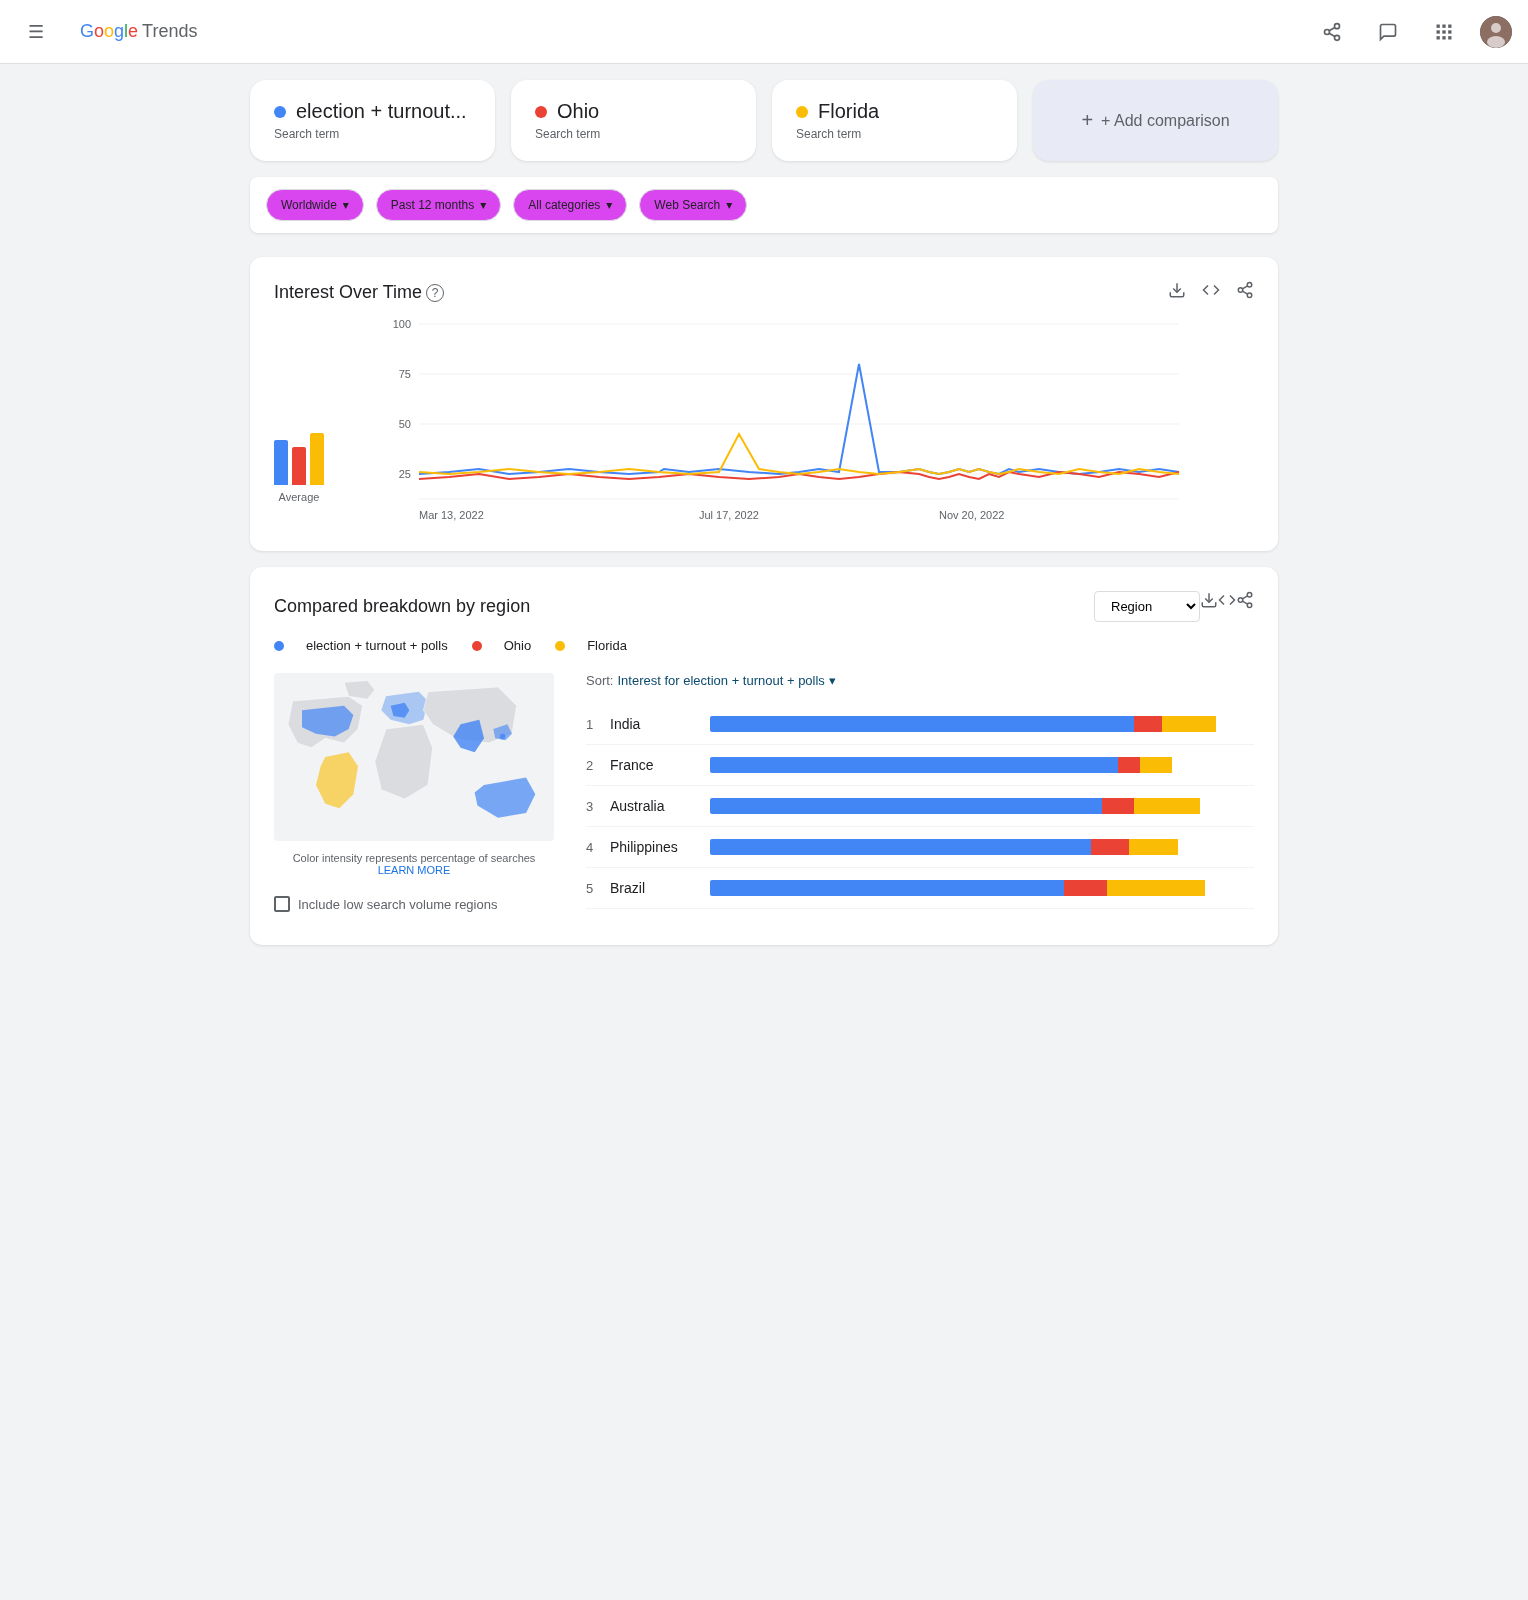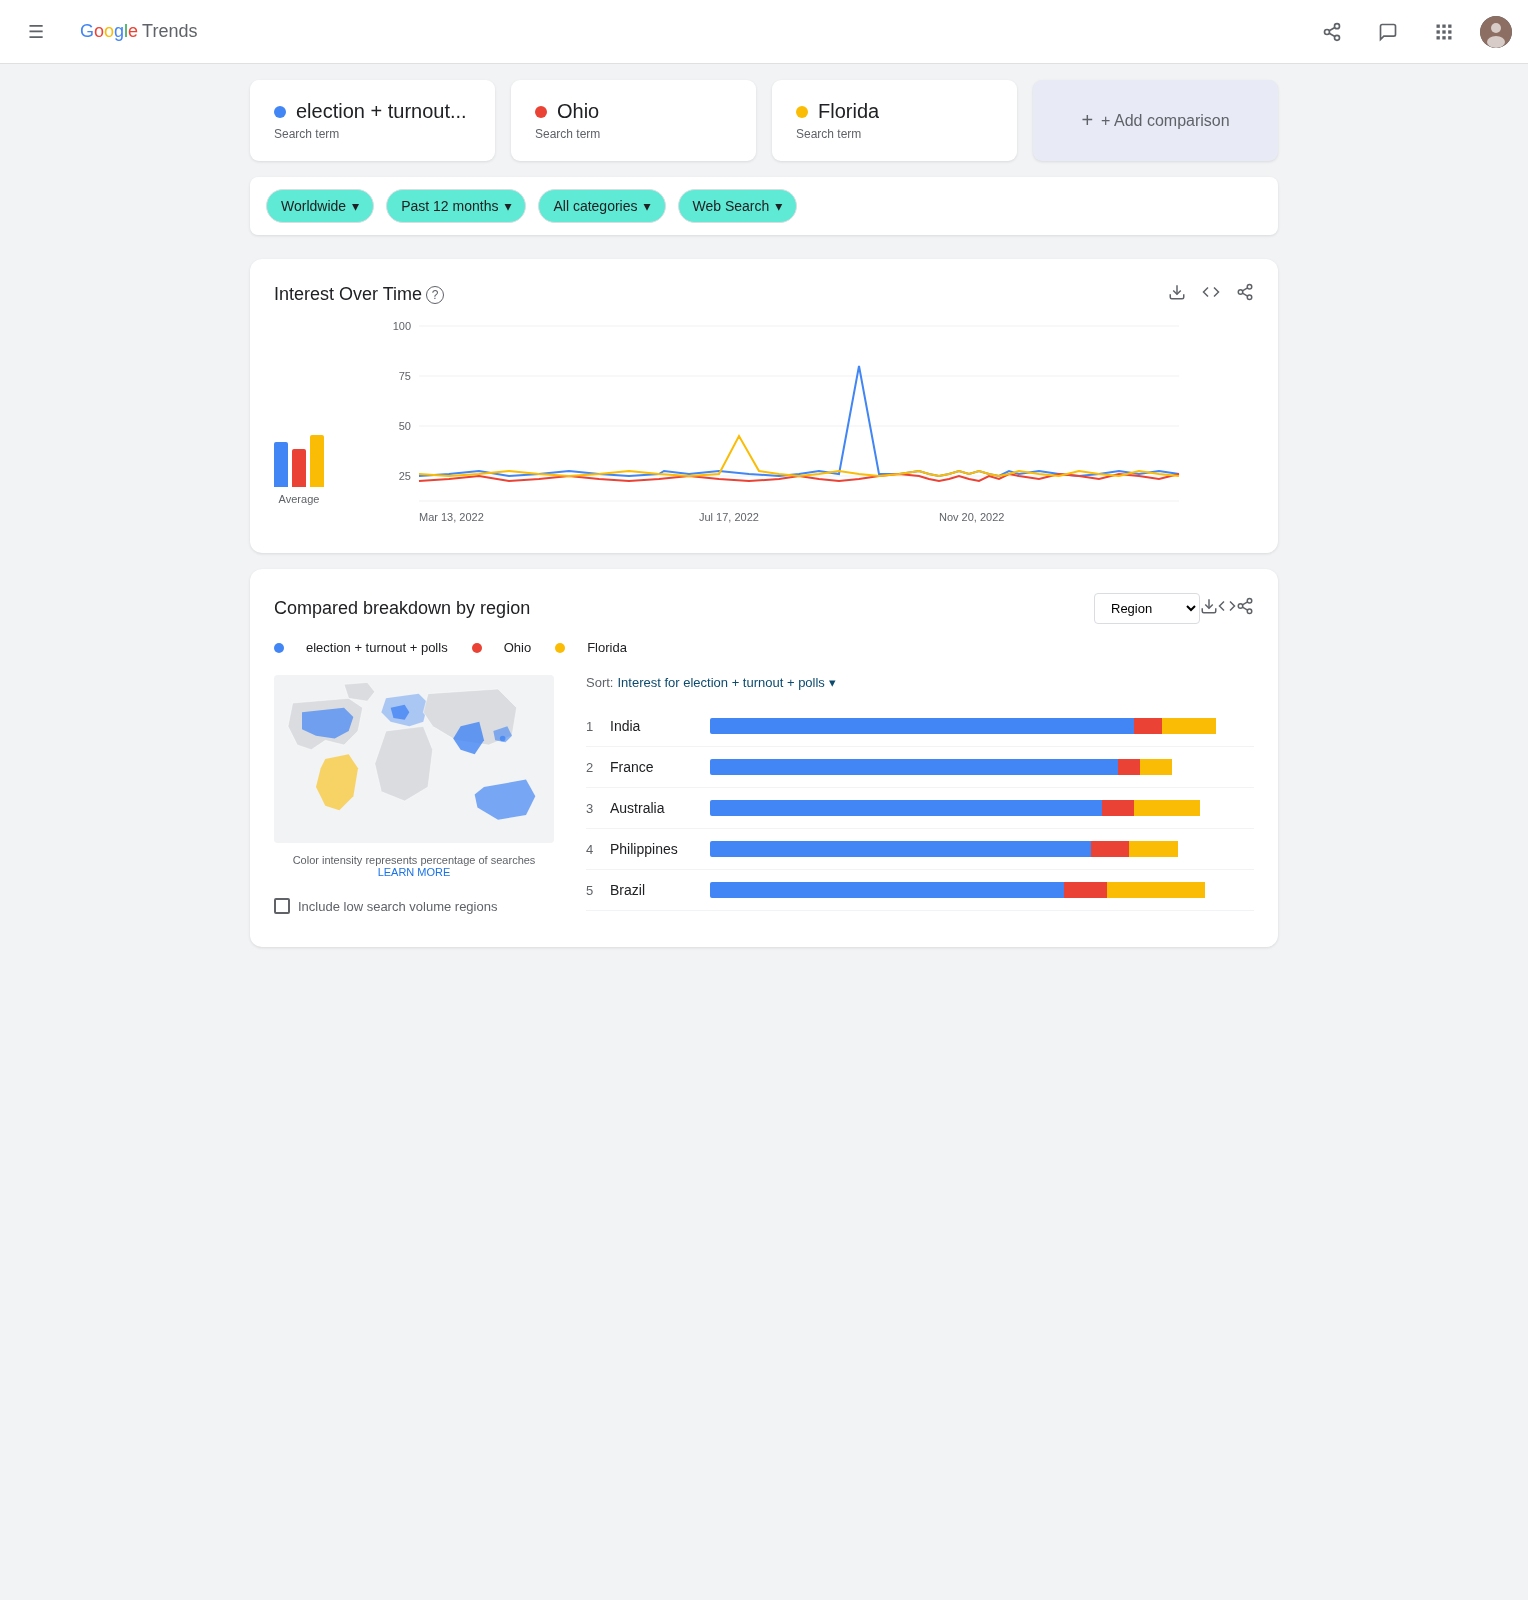--- a/index.html
+++ b/index.html
@@ -18,30 +18,30 @@
     .nav-icons { display: flex; align-items: center; gap: 16px; margin-left: auto; }
     .nav-icon-btn { background: none; border: none; cursor: pointer; color: #5f6368; font-size: 20px; width: 40px; height: 40px; border-radius: 50%; display: flex; align-items: center; justify-content: center; }
     .avatar { width: 32px; height: 32px; border-radius: 50%; background: #5f6368; overflow: hidden; display: flex; align-items: center; justify-content: center; color: #fff; font-size: 14px; }
     .hamburger { font-size: 18px; }
 
     
     .main { max-width: 1060px; margin: 0 auto; padding: 16px; }
 
     
     .search-terms { display: flex; gap: 16px; margin-bottom: 16px; }
-    .search-term-card { background: #fff; border-radius: 9px; padding: 20px 24px; flex: 1; min-width: 0; box-shadow: 0 1px 3px rgba(0,0,0,0.1); }
+    .search-term-card { background: #fff; border-radius: 16px; padding: 20px 24px; flex: 1; min-width: 0; box-shadow: 0 1px 3px rgba(0,0,0,0.1); }
     .search-term-card.add { background: #e8eaf6; cursor: pointer; display: flex; align-items: center; justify-content: center; gap: 8px; color: #5f6368; font-size: 16px; }
     .term-header { display: flex; align-items: center; gap: 10px; }
     .term-dot { width: 12px; height: 12px; border-radius: 50%; flex-shrink: 0; }
     .term-name { font-size: 20px; font-weight: 400; color: #202124; white-space: nowrap; overflow: hidden; text-overflow: ellipsis; }
     .term-type { font-size: 12px; color: #5f6368; margin-top: 4px; }
 
     
     .filters { display: flex; gap: 12px; margin-bottom: 24px; background: #fff; padding: 12px 16px; border-radius: 8px; box-shadow: 0 1px 3px rgba(0,0,0,0.1); }
-    .filter-btn { display: flex; align-items: center; gap: 6px; padding: 8px 14px; border: 1px solid #dadce0; border-radius: 20px; background: #5eead4; cursor: pointer; font-size: 14px; color: #202124; }
+    .filter-btn { display: flex; align-items: center; gap: 6px; padding: 8px 14px; border: 1px solid #dadce0; border-radius: 20px; background: #d946ef; cursor: pointer; font-size: 12px; color: #202124; }
 
     
     .card { background: #fff; border-radius: 12px; padding: 24px; margin-bottom: 16px; box-shadow: 0 1px 3px rgba(0,0,0,0.1); }
     .card-header { display: flex; align-items: center; justify-content: space-between; margin-bottom: 20px; }
     .card-title { font-size: 18px; font-weight: 400; display: flex; align-items: center; gap: 4px; }
     .card-actions { display: flex; gap: 16px; }
     .action-btn { background: none; border: none; cursor: pointer; color: #5f6368; font-size: 18px; }
 
     
     .breakdown-legend { display: flex; gap: 24px; margin-bottom: 20px; }
@@ -62,21 +62,21 @@
     .region-bars { flex: 1; display: flex; height: 16px; border-radius: 2px; overflow: hidden; }
     .region-bar-segment { height: 100%; }
 
     
     .low-volume { display: flex; align-items: center; gap: 8px; margin-top: 20px; font-size: 13px; color: #5f6368; }
     .checkbox { width: 16px; height: 16px; border: 2px solid #5f6368; border-radius: 2px; }
 
     
     .breakdown-header { display: flex; align-items: center; justify-content: space-between; margin-bottom: 16px; }
     .breakdown-title { font-size: 18px; font-weight: 400; }
-    .breakdown-controls { display: flex; align-items: center; }
+    .breakdown-controls { display: flex; align-items: flex-start; }
     .region-select { padding: 6px 12px; border: 1px solid #dadce0; border-radius: 4px; font-size: 13px; cursor: pointer; background: #fff; }
   </style>
 </head>
 <body>
 
 <nav class="nav">
   <button class="nav-icon-btn hamburger">☰</button>
   <div class="nav-logo">
     <span>
       <span class="g-blue">G</span><span class="g-red">o</span><span class="g-yellow">o</span><span class="g-blue">g</span><span class="g-green">l</span><span class="g-red">e</span>

